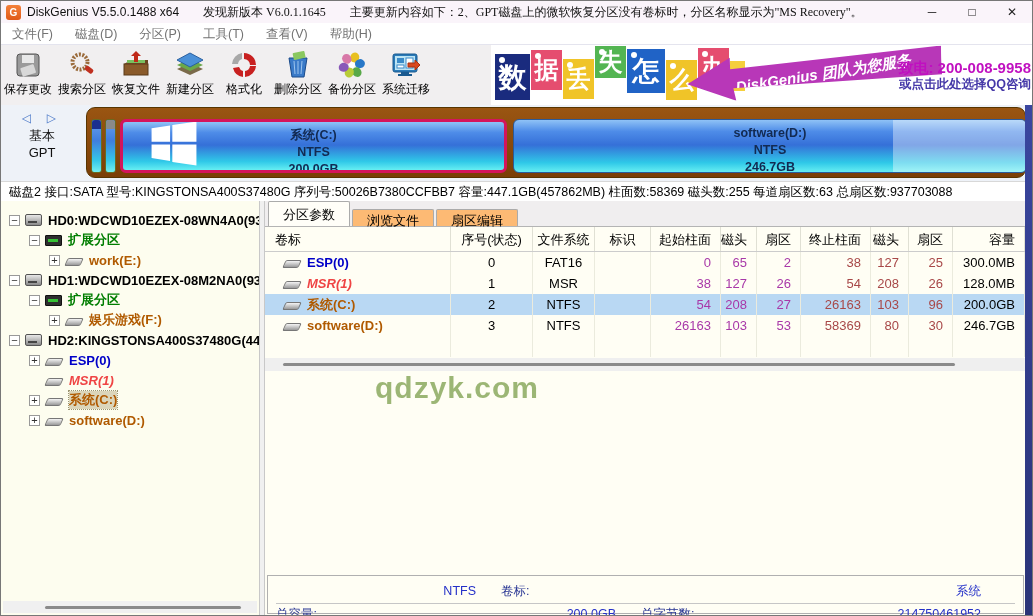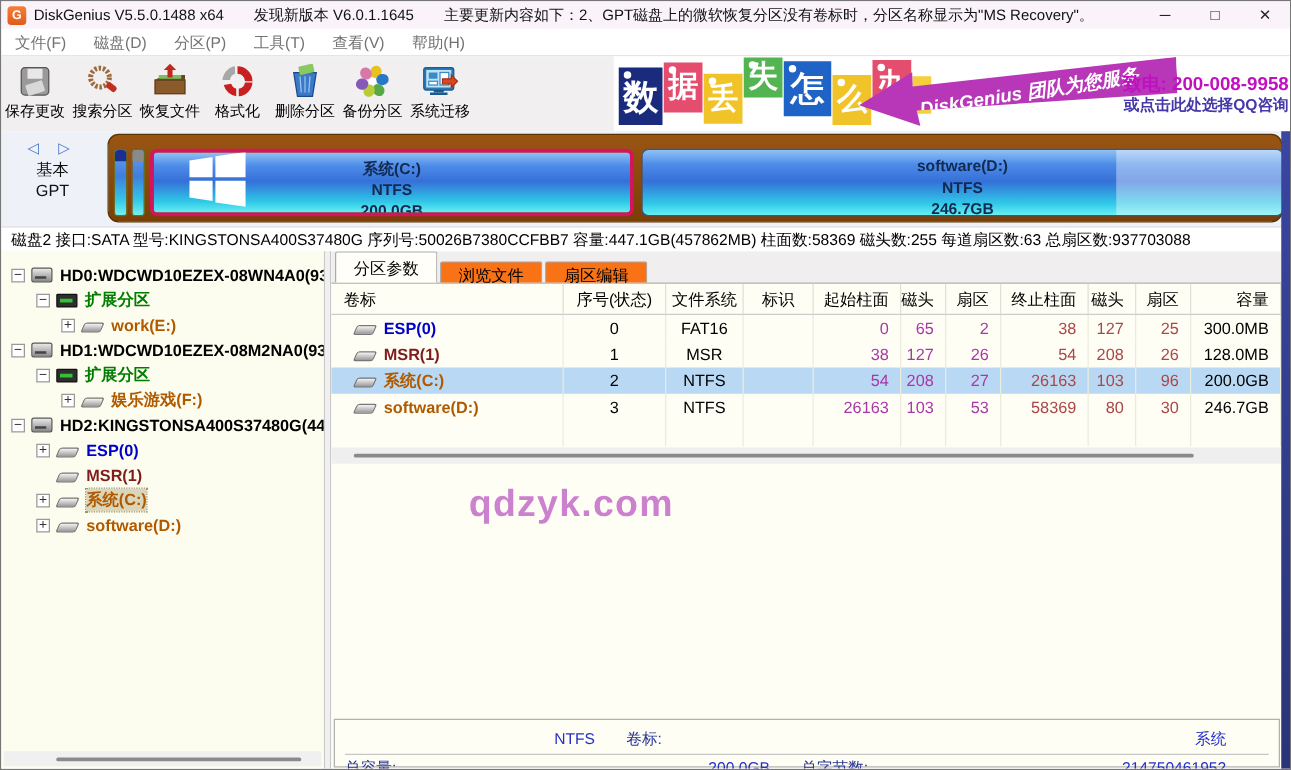--- a/index.html
+++ b/index.html
@@ -3,21 +3,21 @@
 <meta charset="utf-8">
 <style>
   * { margin:0; padding:0; box-sizing:border-box; }
   body { font-family:"Liberation Sans","DejaVu Sans",sans-serif; background:#ddd; }
   .window { position:relative; width:1033px; height:616px; background:#fff; overflow:hidden; border:1px solid #777; }
 
   
   .titlebar { height:22px; background:#faf4fa; display:flex; align-items:center; padding-left:5px; font-size:12px; color:#111; }
   .app-icon { width:15px; height:15px; background:linear-gradient(#f4803a,#e05a18); border-radius:3px; color:#fff; font-size:10px; font-weight:bold; text-align:center; line-height:15px; margin-right:6px; }
   .t-title { margin-right:24px; }
-  .t-notice { color:#111; }
+  .t-notice { color:#111;font-family:Liberation Serif, serif; }
   .t-controls { margin-left:auto; display:flex; }
   .t-btn { width:40px; text-align:center; font-size:12px; color:#222; line-height:22px; }
 
   
   .menubar { height:22px; background:#fff; display:flex; align-items:center; font-size:12.5px; border-bottom:1px solid #e4e4ee; }
   .menu-item { padding:0 11px; line-height:22px; color:#737373; }
 
   
   .toolbar { position:relative; height:60px; background:#f1eff0; display:flex; }
   .tb-btn { width:54px; padding-top:3px; text-align:center; font-size:12px; color:#000; }
@@ -60,30 +60,30 @@
   .main { position:absolute; top:200px; bottom:0; left:0; right:0; display:flex; }
   .tree { position:relative; width:258px; background:#fdfdef; padding-top:9px; overflow:hidden; flex:none; }
   .tree-row { display:flex; align-items:center; height:20px; font-size:13px; font-weight:bold; white-space:nowrap; }
   .expander { flex:none; width:11px; height:11px; background:#fff; border:1px solid #999; font-size:11px; line-height:9px; text-align:center; color:#333; margin-right:5px; font-weight:normal; }
   .exp-none { border:none; background:transparent; }
   .ic-disk { flex:none; width:17px; height:12px; background:linear-gradient(#e8e8e8,#8a8a8a); border:1px solid #555; border-radius:2px; margin-right:6px; position:relative; }
   .ic-disk::after { content:""; position:absolute; left:2px; bottom:2px; width:9px; height:2px; background:#444; }
   .ic-ext { flex:none; width:17px; height:11px; background:#2e2e2e; border:1px solid #111; border-radius:1px; margin-right:6px; position:relative; }
   .ic-ext::after { content:""; position:absolute; left:2px; top:3px; width:10px; height:3px; background:#35c035; }
   .ic-part { flex:none; width:16px; height:8px; background:linear-gradient(#f4f4f4,#9a9a9a); border:1px solid #777; border-radius:2px; transform:skewX(-24deg); margin:3px 7px 0 1px; }
-  .c-disk{color:#000;} .c-ext{color:#007d00;} .c-vol{color:#b05a00;} .c-esp{color:#0000c8;} .c-msr{color:#7f1d1d;}
+  .c-disk{color:#000;} .c-ext{color:#007d00;} .c-vol{color:#b05a00;} .c-esp{color:#0000c8;} .c-msr{color:#ef4444;font-style:italic;}
   .sel-label { background:#dbd5ba; outline:1px dotted #9a9470; }
   .tree-hscroll { position:absolute; left:2px; right:2px; bottom:2px; height:12px; background:#f0f0f0; }
   .hthumb { position:absolute; top:5px; height:3px; background:#8a8a8a; border-radius:2px; }
 
   .splitter { width:6px; background:#f0f0f0; border-left:1px solid #c8c8c8; border-right:1px solid #c8c8c8; flex:none; }
 
   .rightpanel { position:relative; flex:1; background:#fffef4; margin-right:7px; overflow:hidden; }
   .tabs { height:26px; background:#f0eeef; display:flex; align-items:flex-end; padding-left:3px; border-bottom:1px solid #b4b4b4; }
-  .tab { padding:0 14px; height:17px; line-height:21px; font-size:13px; color:#000; background:#f97316; border:1px solid #ababab; border-bottom:none; border-radius:2px 2px 0 0; margin-right:2px; }
+  .tab { padding:0 14px; height:17px; line-height:21px; font-size:13px; color:#000; background:#fdba74; border:1px solid #ababab; border-bottom:none; border-radius:2px 2px 0 0; margin-right:2px; }
   .tab.active { background:#fffef8; height:25px; line-height:25px; position:relative; z-index:2; }
 
   .tbl { font-size:13px; color:#000; }
   .trow { display:grid; grid-template-columns:186px 82px 62px 56px 70px 36px 44px 70px 38px 44px 1fr; height:21px; line-height:21px; }
   .trow.hdr { height:25px; line-height:25px; border-bottom:1px solid #cccccc; }
   .trow > div { border-right:1px solid #ebebdd; overflow:hidden; white-space:nowrap; }
   .trow.hdr > div { border-right:1px solid #e0e0d4; }
   .cell-l { padding-left:10px; text-align:left; display:flex; align-items:center; font-weight:bold; }
   .cell-c { text-align:center; }
   .cell-r { text-align:right; padding-right:9px; }
@@ -94,21 +94,21 @@
   .tbl-hscroll { position:relative; height:13px; background:#efefef; margin-top:1px; }
 
   .details { position:absolute; left:2px; right:1px; top:374px; bottom:1px; margin-top:0; border:1px solid #b0b0b0; background:#fffef4; padding:6px 0 0 8px; font-size:12.5px; }
   .det-row { display:flex; line-height:16px; white-space:nowrap; }
   .det-row.hdr-row { line-height:19px; }
   .dl { width:140px; color:#283593; flex:none; }
   .dv1 { width:200px; text-align:right; color:#2430c8; flex:none; }
   .dl2 { margin-left:25px; color:#283593; }
   .dv2 { flex:1; text-align:right; padding-right:42px; color:#2430c8; }
   .det-sep { border:none; border-top:1px solid #c6c6c6; margin:2px 8px 2px 0; }
-  .watermark { position:absolute; left:110px; top:186px; font-size:30px; color:#a21caf; opacity:0.55; letter-spacing:1px; font-weight:bold; }
+  .watermark { position:absolute; left:110px; top:170px; font-size:30px; color:#4d7c0f; opacity:0.55; letter-spacing:1px; font-weight:bold; }
 
   .vstrip { position:absolute; right:0; top:104px; bottom:0; width:7px; background:linear-gradient(180deg,#3a46a0,#2a3478); z-index:6; }
 </style>
 </head>
 <body>
 
 <div class="window">
 
   <div class="titlebar">
     <div class="app-icon">G</div>
@@ -156,20 +156,30 @@
           <div class="tb-ico">
             <svg width="30" height="28" viewBox="0 0 30 28">
               <rect x="3" y="13" width="24" height="11" fill="#8a5a2a" stroke="#5a3a18"></rect>
               <polygon points="3,13 10,9 27,9 27,13" fill="#6a4520"></polygon>
               <rect x="6" y="9" width="18" height="3" fill="#7ac060"></rect>
               <rect x="13" y="3" width="4" height="8" fill="#c02818"></rect>
               <polygon points="10,5 15,0 20,5" fill="#c02818"></polygon>
             </svg>
           </div>
           <div>恢复文件</div>
+        </div>
+        <div class="tb-btn">
+          <div class="tb-ico">
+            <svg width="30" height="28" viewBox="0 0 30 28">
+              <polygon points="15,12 28,18 15,24 2,18" fill="#7a6a4a"></polygon>
+              <polygon points="15,8 28,14 15,20 2,14" fill="#6aa84a"></polygon>
+              <polygon points="15,2 28,9 15,16 2,9" fill="#4a90d8" stroke="#2a60a0"></polygon>
+            </svg>
+          </div>
+          <div>新建分区</div>
         </div>
         <div class="tb-btn">
           <div class="tb-ico">
             <svg width="28" height="28" viewBox="0 0 28 28">
               <g fill="#c82020">
                 <path d="M14 2 A12 12 0 0 1 26 14 L20 14 A6 6 0 0 0 14 8Z"></path>
                 <path d="M26 15 A12 12 0 0 1 15 26 L15 20 A6 6 0 0 0 20 15Z"></path>
                 <path d="M13 26 A12 12 0 0 1 3 17 L9 16 A6 6 0 0 0 13 20Z"></path>
               </g>
               <path d="M2 13 A12 12 0 0 1 12 2 L12 8 A6 6 0 0 0 8 13Z" fill="#a8a8a8"></path>

